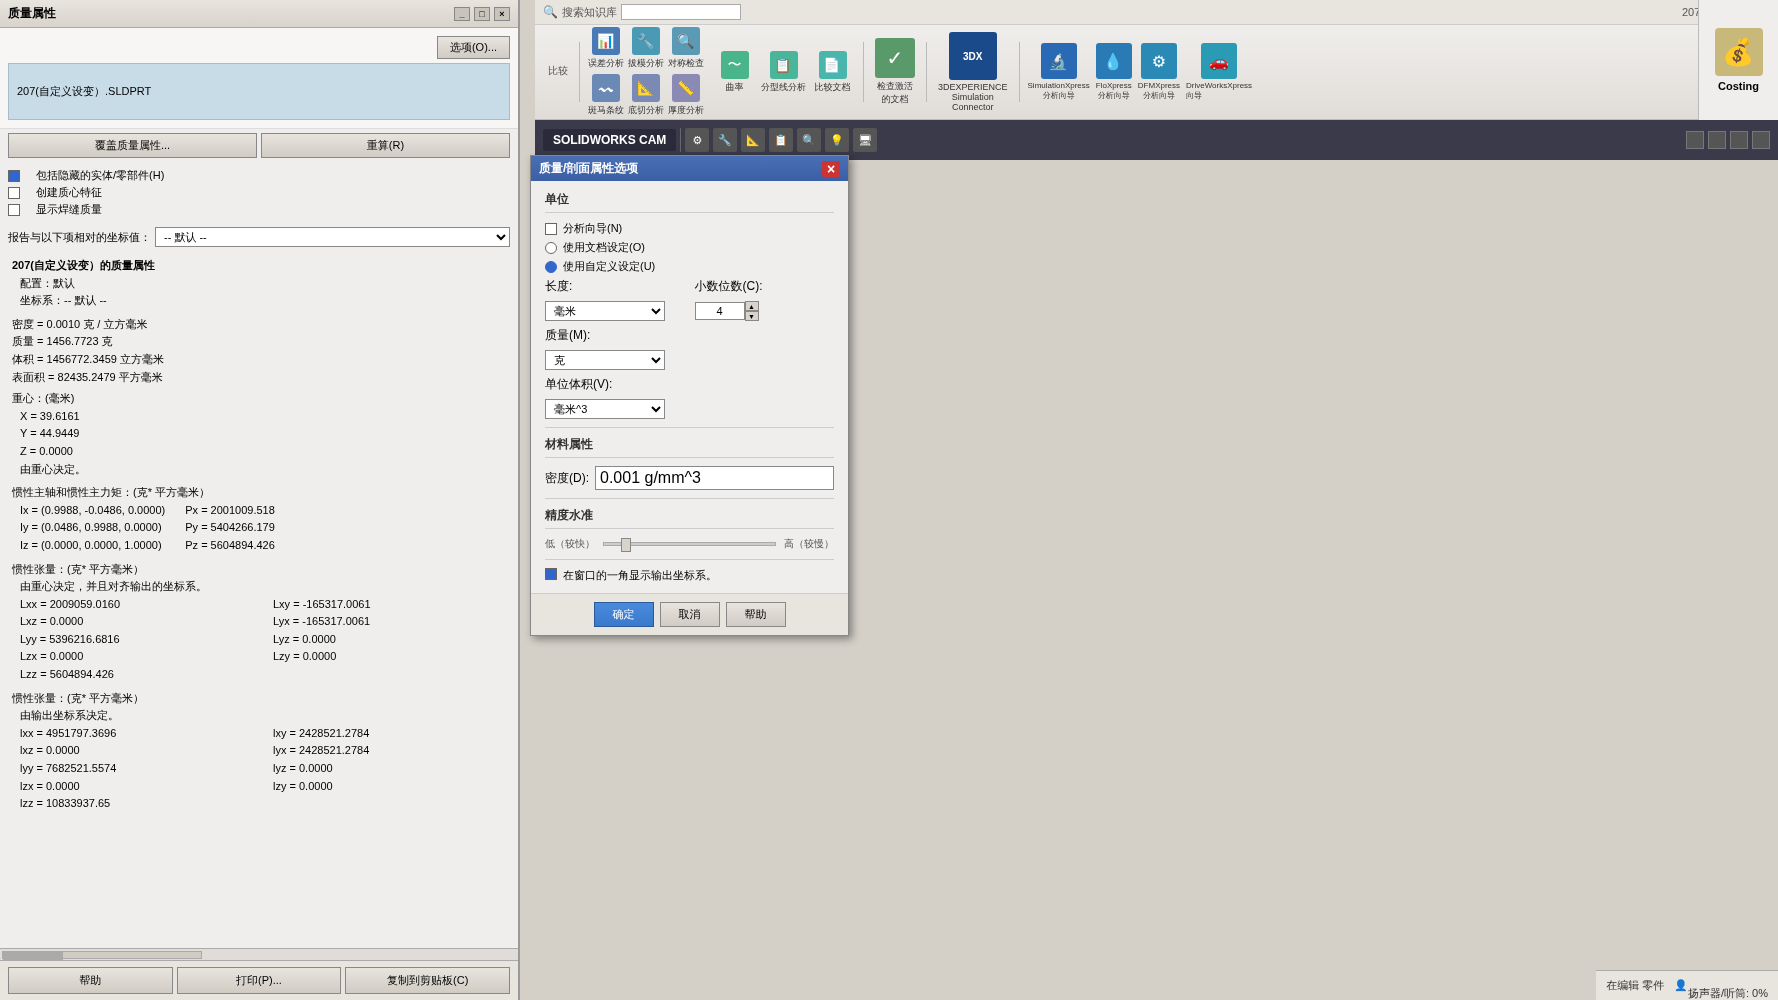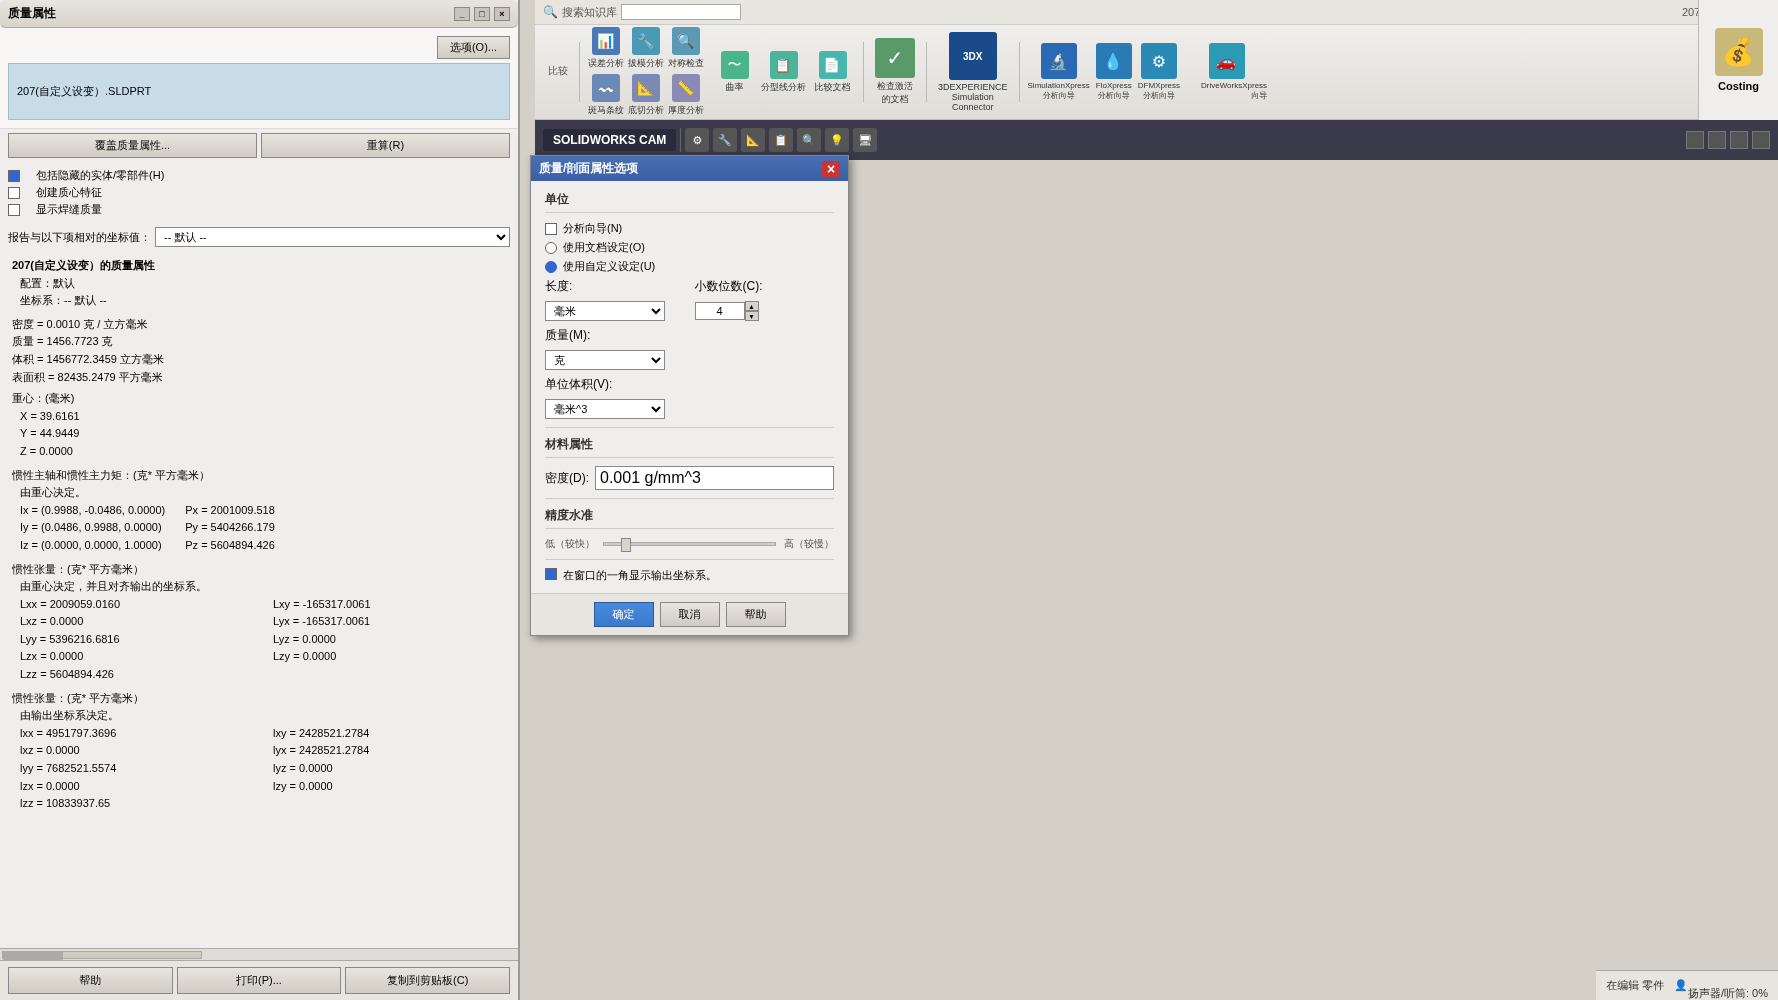--- a/index.html
+++ b/index.html
@@ -26,21 +26,20 @@
       background: #f0eeec; border-right: 2px solid #999;
       display: flex; flex-direction: column;
     }
     .mass-panel-title {
       background: linear-gradient(to bottom, #e8e4de, #d8d4cc);
       border-bottom: 1px solid #aaa;
       padding: 4px 8px;
       display: flex; align-items: center; justify-content: space-between;
       font-size: 12px; font-weight: bold;
       height: 28px;
-      border-radius: 6px;
     }
     .title-controls { display: flex; gap: 4px; }
     .title-btn { width: 16px; height: 14px; background: #c8c4bc; border: 1px solid #888; font-size: 9px; display: flex; align-items: center; justify-content: center; cursor: pointer; }
 
     .file-area { padding: 8px; background: #f8f6f4; border-bottom: 1px solid #ddd; }
     .file-box { background: #c8dce8; border: 1px solid #aabbc8; padding: 20px 8px; font-size: 11px; color: #000; min-height: 50px; }
     .options-btn { background: linear-gradient(to bottom, #e8e4de, #d0ccc4); border: 1px solid #888; padding: 3px 12px; font-size: 11px; cursor: pointer; }
 
     .action-buttons { display: flex; gap: 4px; padding: 4px 8px; }
     .action-btn { flex: 1; background: linear-gradient(to bottom, #e8e4de, #d0ccc4); border: 1px solid #888; padding: 4px; font-size: 11px; cursor: pointer; text-align: center; }
@@ -150,22 +149,22 @@
     <div style="padding-left:8px;">配置：默认</div>
     <div style="padding-left:8px; margin-bottom:6px;">坐标系：-- 默认 --</div>
     <div>密度 = 0.0010 克 / 立方毫米</div>
     <div>质量 = 1456.7723 克</div>
     <div>体积 = 1456772.3459 立方毫米</div>
     <div>表面积 = 82435.2479 平方毫米</div>
     <div style="margin-top:4px;">重心：(毫米)</div>
     <div style="padding-left:8px;">X = 39.6161</div>
     <div style="padding-left:8px;">Y = 44.9449</div>
     <div style="padding-left:8px;">Z = 0.0000</div>
+    <div style="padding-left:8px;">由重心决定。</div>
     <div style="margin-top:6px;">惯性主轴和惯性主力矩：(克* 平方毫米）</div>
-    <div style="padding-left:8px;">由重心决定。</div>
     <div style="padding-left:8px; display:flex; gap:20px;">
       <div>
         <div>Ix = (0.9988, -0.0486, 0.0000)</div>
         <div>Iy = (0.0486, 0.9988, 0.0000)</div>
         <div>Iz = (0.0000, 0.0000, 1.0000)</div>
       </div>
       <div>
         <div>Px = 2001009.518</div>
         <div>Py = 5404266.179</div>
         <div>Pz = 5604894.426</div>
@@ -293,21 +292,21 @@
     <div style="display:flex; flex-direction:column; align-items:center; cursor:pointer;">
       <div style="width:36px;height:36px;background:#2a7ab5;border-radius:3px;display:flex;align-items:center;justify-content:center;font-size:16px;color:white;">💧</div>
       <div style="font-size:8px;text-align:center;margin-top:2px;color:#333;">FloXpress<br>分析向导</div>
     </div>
     <div style="display:flex; flex-direction:column; align-items:center; cursor:pointer;">
       <div style="width:36px;height:36px;background:#2a8ab5;border-radius:3px;display:flex;align-items:center;justify-content:center;font-size:16px;color:white;">⚙</div>
       <div style="font-size:8px;text-align:center;margin-top:2px;color:#333;">DFMXpress<br>分析向导</div>
     </div>
     <div style="display:flex; flex-direction:column; align-items:center; cursor:pointer;">
       <div style="width:36px;height:36px;background:#2a9ab5;border-radius:3px;display:flex;align-items:center;justify-content:center;font-size:16px;color:white;">🚗</div>
-      <div style="font-size:8px;text-align:right;margin-top:2px;color:#333;margin-left:15px;">DriveWorksXpress<br>向导</div>
+      <div style="font-size:8px;text-align:left;margin-top:2px;color:#333;">DriveWorksXpress<br>向导</div>
     </div>
   </div>
 </div>
 
 <div style="position:absolute; top:0; right:0; width:80px; height:120px; background:#f0eeec; border-left:1px solid #bbb; display:flex; flex-direction:column; align-items:center; justify-content:center; padding:4px;">
   <div style="width:48px;height:48px;background:#c8b87a;border-radius:4px;display:flex;align-items:center;justify-content:center;font-size:26px;">💰</div>
   <div style="font-size:11px;margin-top:4px;font-weight:bold;">Costing</div>
 </div>
 
 <div style="position:absolute; top:120px; left:535px; right:0; height:40px; background:#3a3a4a; display:flex; align-items:center; padding:0 8px; gap:4px;">

